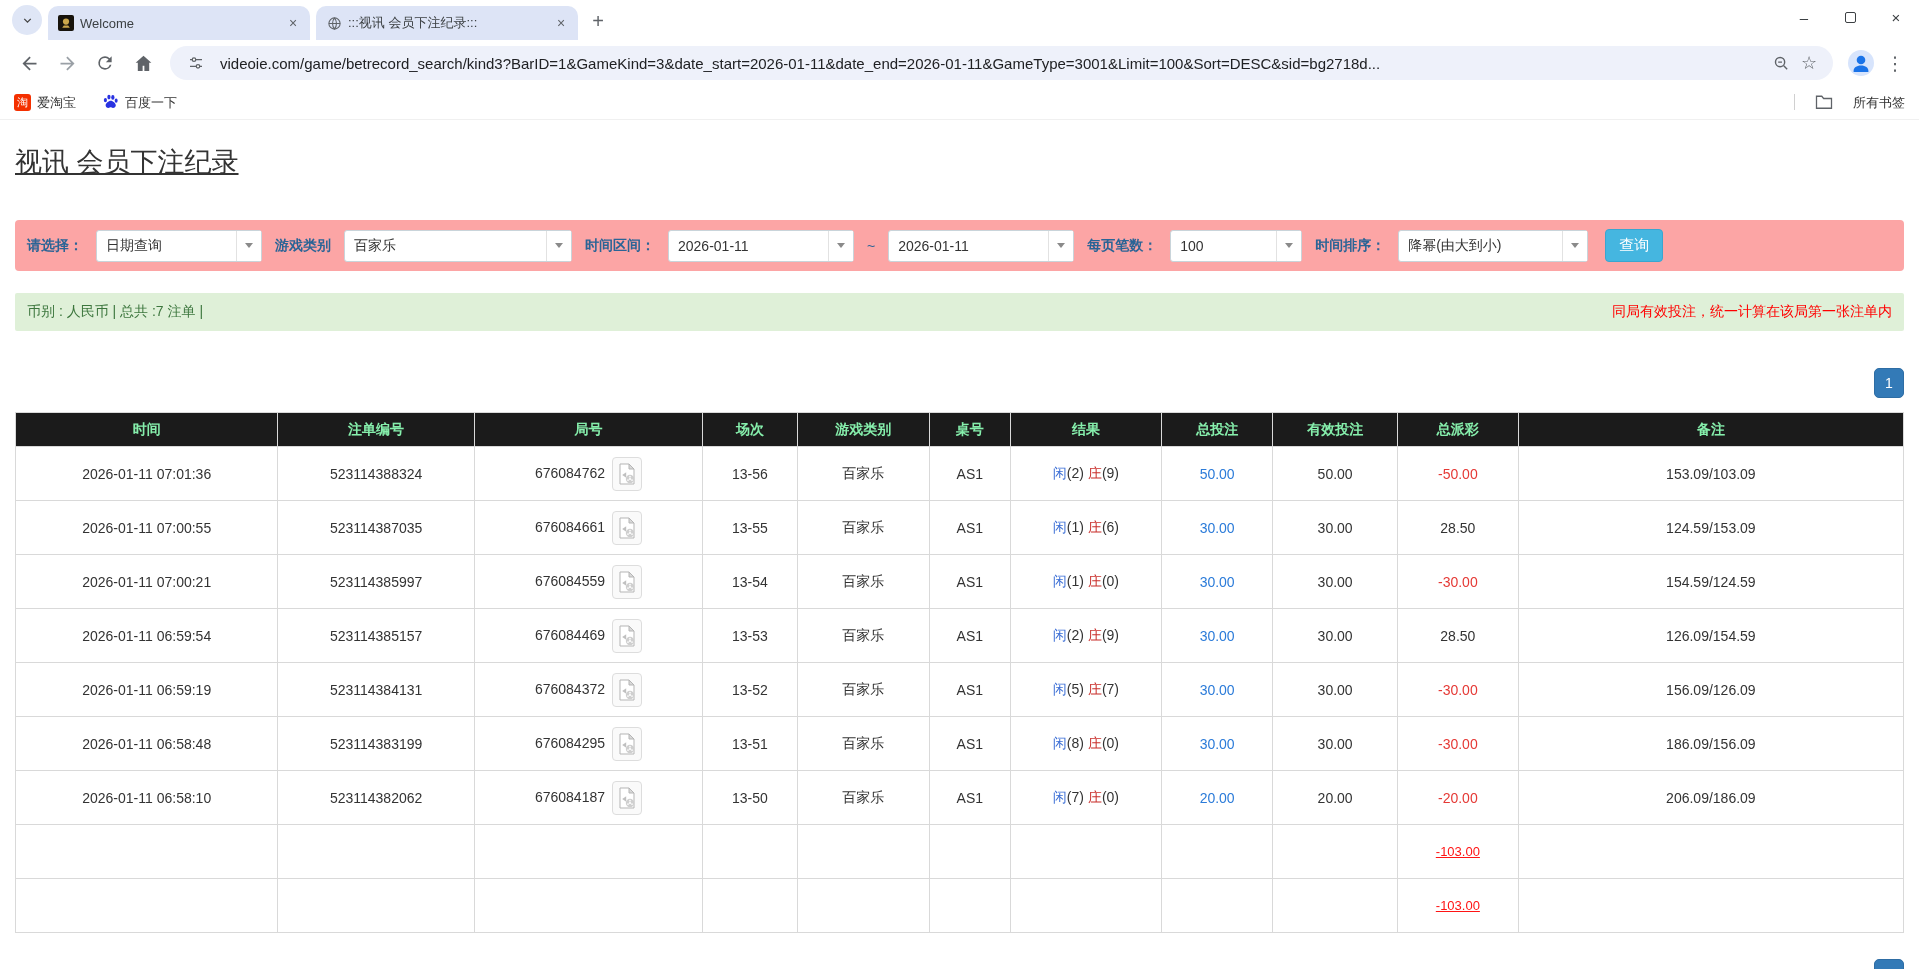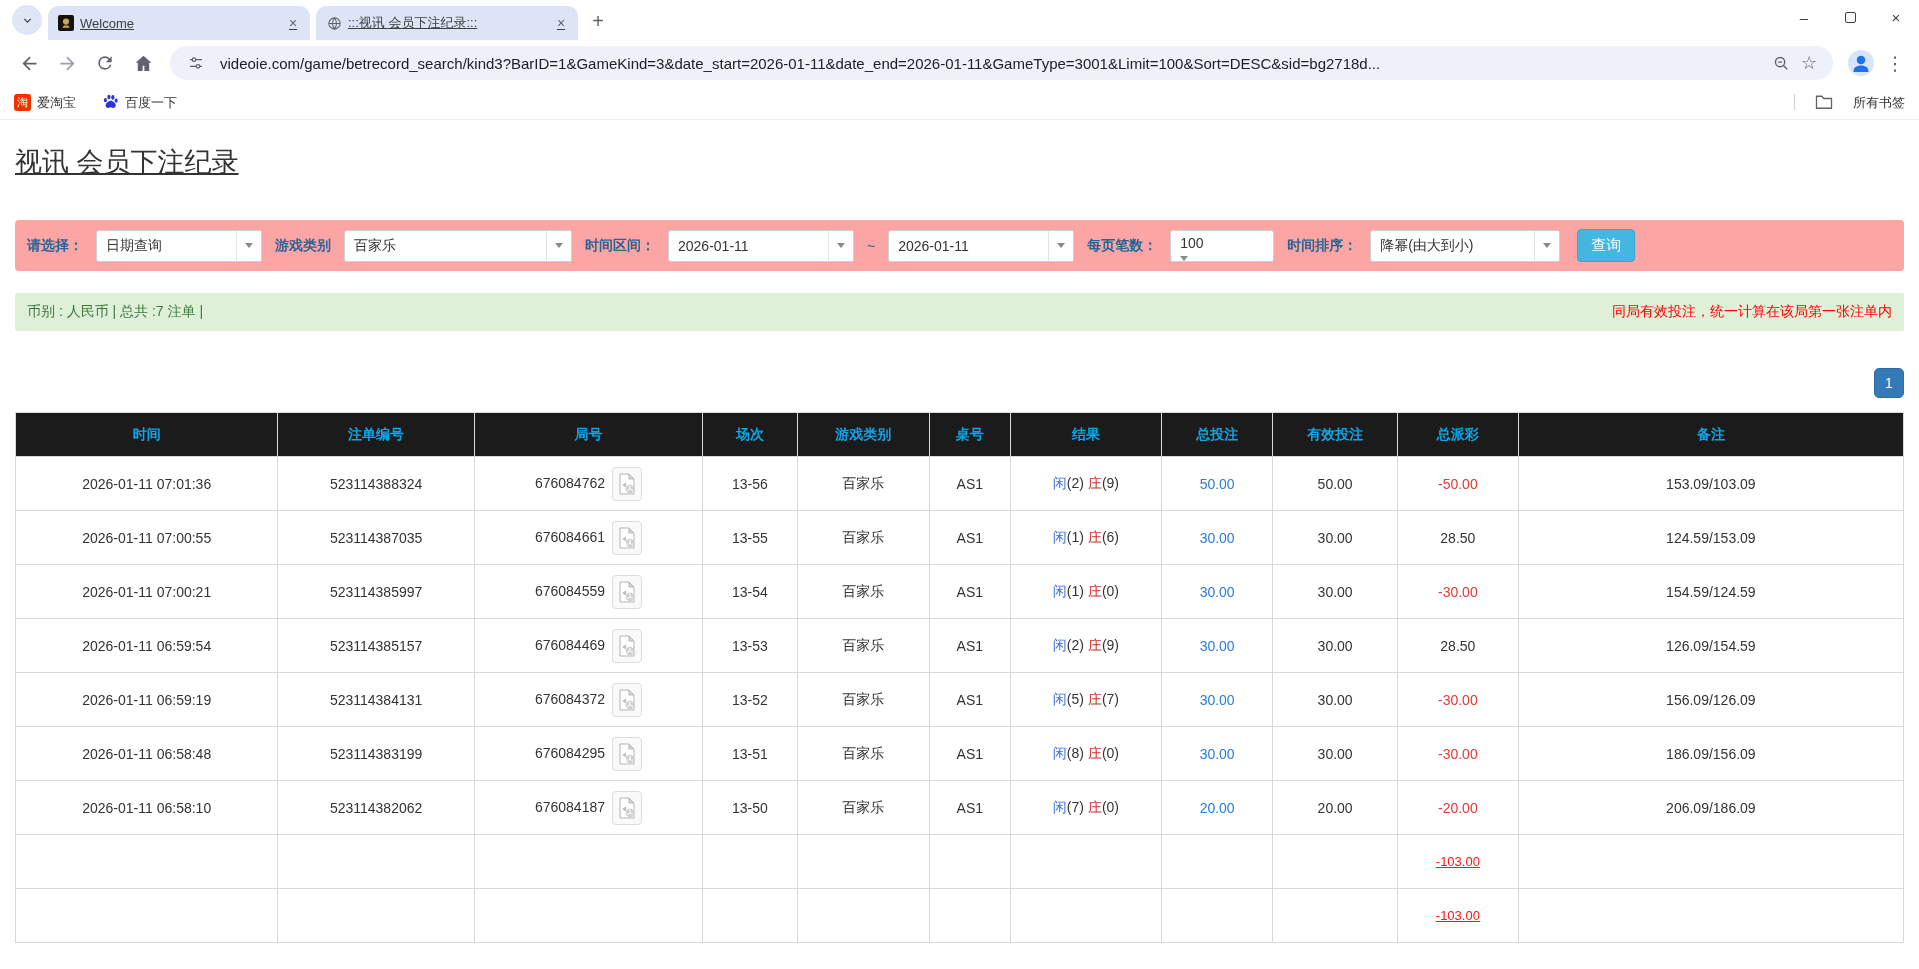--- a/index.html
+++ b/index.html
@@ -4,21 +4,21 @@
 <style>
   * { margin:0; padding:0; box-sizing:border-box; }
   html,body { width:1919px; height:969px; overflow:hidden; background:#fff;
     font-family:"Liberation Sans", sans-serif; }
 
   
   .tabstrip { height:40px; background:#fff; display:flex; align-items:flex-end; padding-left:8px; }
   .tab-search-btn { width:30px; height:30px; margin:0 6px 5px 4px; border:none; border-radius:50%;
     background:#dfe6f6; display:flex; align-items:center; justify-content:center; }
   .tab { width:262px; height:34px; background:#dde4f6; border-radius:10px 10px 0 0;
-    display:flex; align-items:center; padding:0 8px 0 10px; margin-right:6px; font-size:13px; color:#3c4043;text-decoration:underline; }
+    display:flex; align-items:center; padding:0 8px 0 10px; margin-right:6px; font-size:13px; color:#3c4043; }
   .tab .title { flex:1; white-space:nowrap; overflow:hidden; margin:0 6px; }
   .tab .close { width:18px; height:18px; border-radius:50%; display:flex; align-items:center;
     justify-content:center; color:#5f6368; font-size:14px; }
   .favicon { width:16px; height:16px; display:inline-flex; align-items:center; justify-content:center; }
   .newtab-btn { width:28px; height:28px; border:none; background:transparent; font-size:20px;
     color:#5f6368; margin-bottom:5px; }
   .win-controls { margin-left:auto; display:flex; height:40px; align-items:flex-start; }
   .win-btn { width:46px; height:34px; display:flex; align-items:center; justify-content:center;
     color:#3c4043; font-size:15px; background:transparent; border:none; }
   .max-box { width:11px; height:11px; border:1.4px solid #3c4043; border-radius:2px; }
@@ -50,39 +50,39 @@
     align-items:center; gap:13px; font-size:14px;margin-top:40px; }
   .f-label { color:#2a6496; font-weight:bold; white-space:nowrap; }
   .combo { background:#fff; border:1px solid #c9d4da; border-radius:3px; height:32px;
     display:flex; align-items:stretch; }
   .combo .val { flex:1; display:flex; align-items:center; padding:0 9px; color:#333; white-space:nowrap; overflow:hidden; }
   .combo .arrow { width:25px; border-left:1px solid #e2e2e2; display:flex; align-items:center;
     justify-content:center; background:#fff; }
   .tri { width:0; height:0; border-left:4px solid transparent; border-right:4px solid transparent;
     border-top:5px solid #8a8a8a; }
   .w-select { width:166px; } .w-game { width:228px; } .w-date { width:186px; }
-  .w-per { width:104px;flex-direction:column; } .w-sort { width:190px; }
+  .w-per { width:132px; } .w-sort { width:190px; }
   .tilde { color:#2a6496; }
   .btn-search { background:#45b6e0; color:#fff; border:1px solid #3aa6cf; border-radius:4px;
     height:33px; padding:0 13px; font-size:15px; margin-left:4px; }
 
   .summary-bar { margin-top:22px; background:#dff0d8; padding:10px 12px; display:flex;
     justify-content:space-between; align-items:center; font-size:14px; border-radius:2px; }
   .summary-left { color:#3c763d; }
   .summary-right { color:#f00; }
 
   .pager-row { display:flex; justify-content:flex-end; }
   .pager-top { margin-top:37px; margin-bottom:14px; }
   .pager-bottom { margin-top:26px; }
   .pager-btn { width:30px; height:30px; background:#337ab7; border:1px solid #2e6da4;
     border-radius:5px; color:#fff; font-size:14px; display:flex; align-items:center; justify-content:center; }
 
   table.bets { width:100%; border-collapse:collapse; table-layout:fixed; font-size:14px;
     color:#333; text-align:center; }
-  table.bets thead th { background:#1b1b1b; color:#0ea5e9; font-weight:bold; height:44px;
+  table.bets thead th { background:#1b1b1b; color:#86efac; font-weight:bold; height:34px;
     border:1px solid #d9d9d9; }
   table.bets tbody td { background:#fff; height:54px; border:1px solid #d9d9d9; }
   .c-blue { color:#2b7bd9; }
   .c-red { color:#e53935; }
   .c-player { color:#3c6fd6; }
   .c-banker { color:#c9302c; }
   .result-num { color:#333; }
   .video-btn { display:inline-flex; width:30px; height:34px; background:#fafafa;
     border:1px solid #ddd; border-radius:4px; align-items:center; justify-content:center;
     vertical-align:middle; margin-left:7px; }

